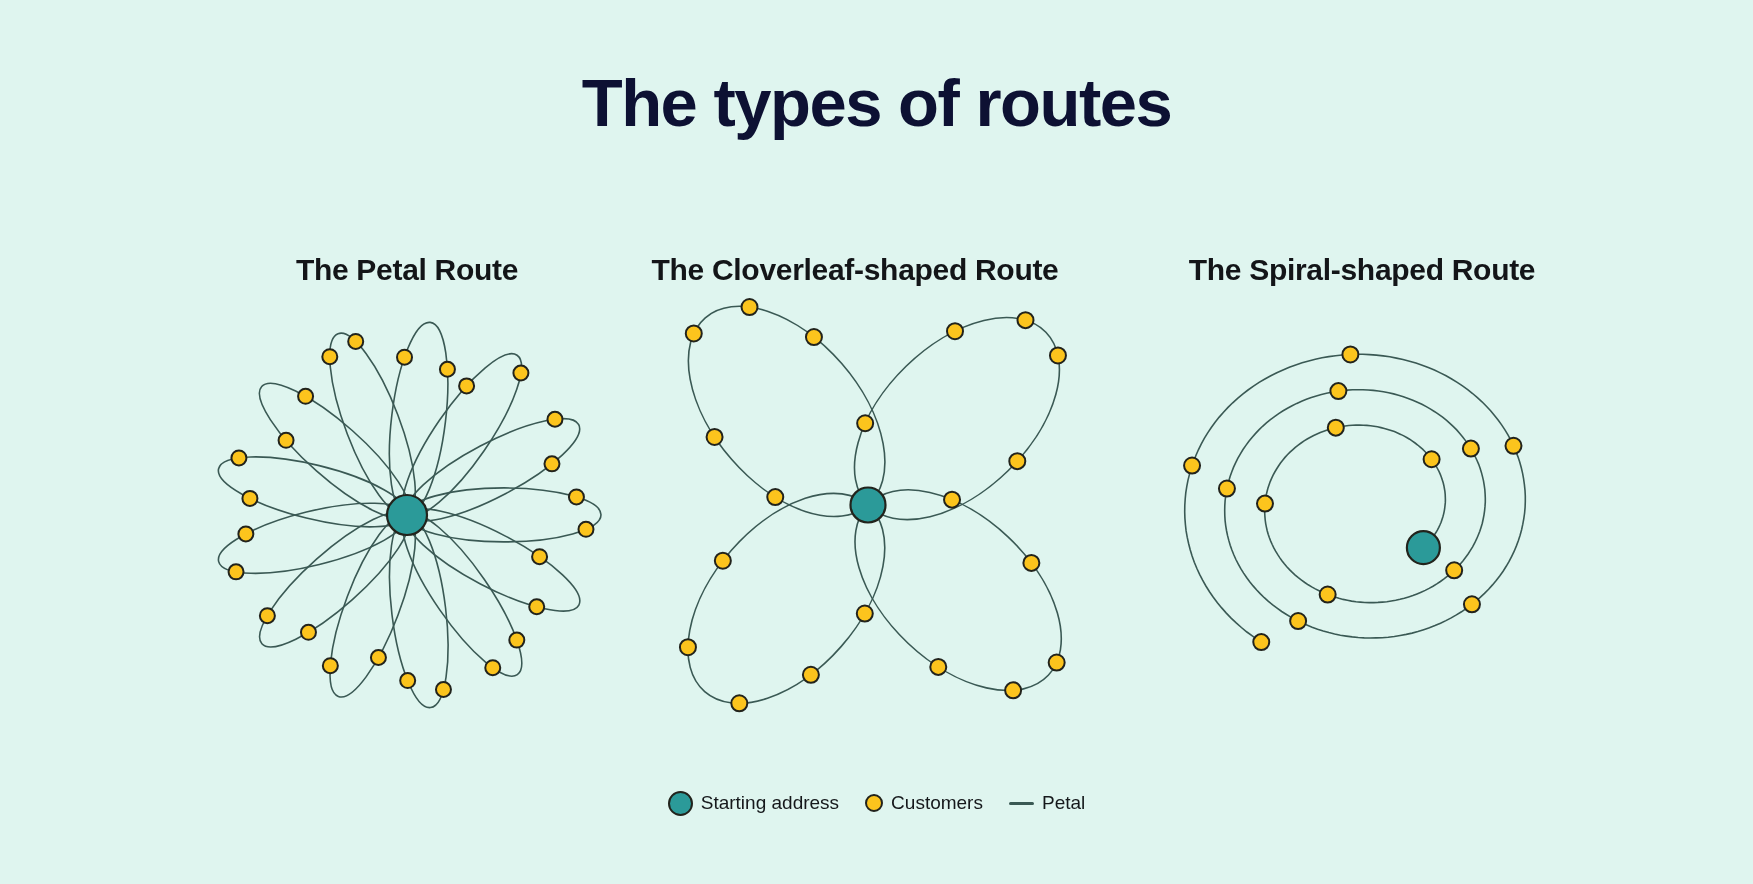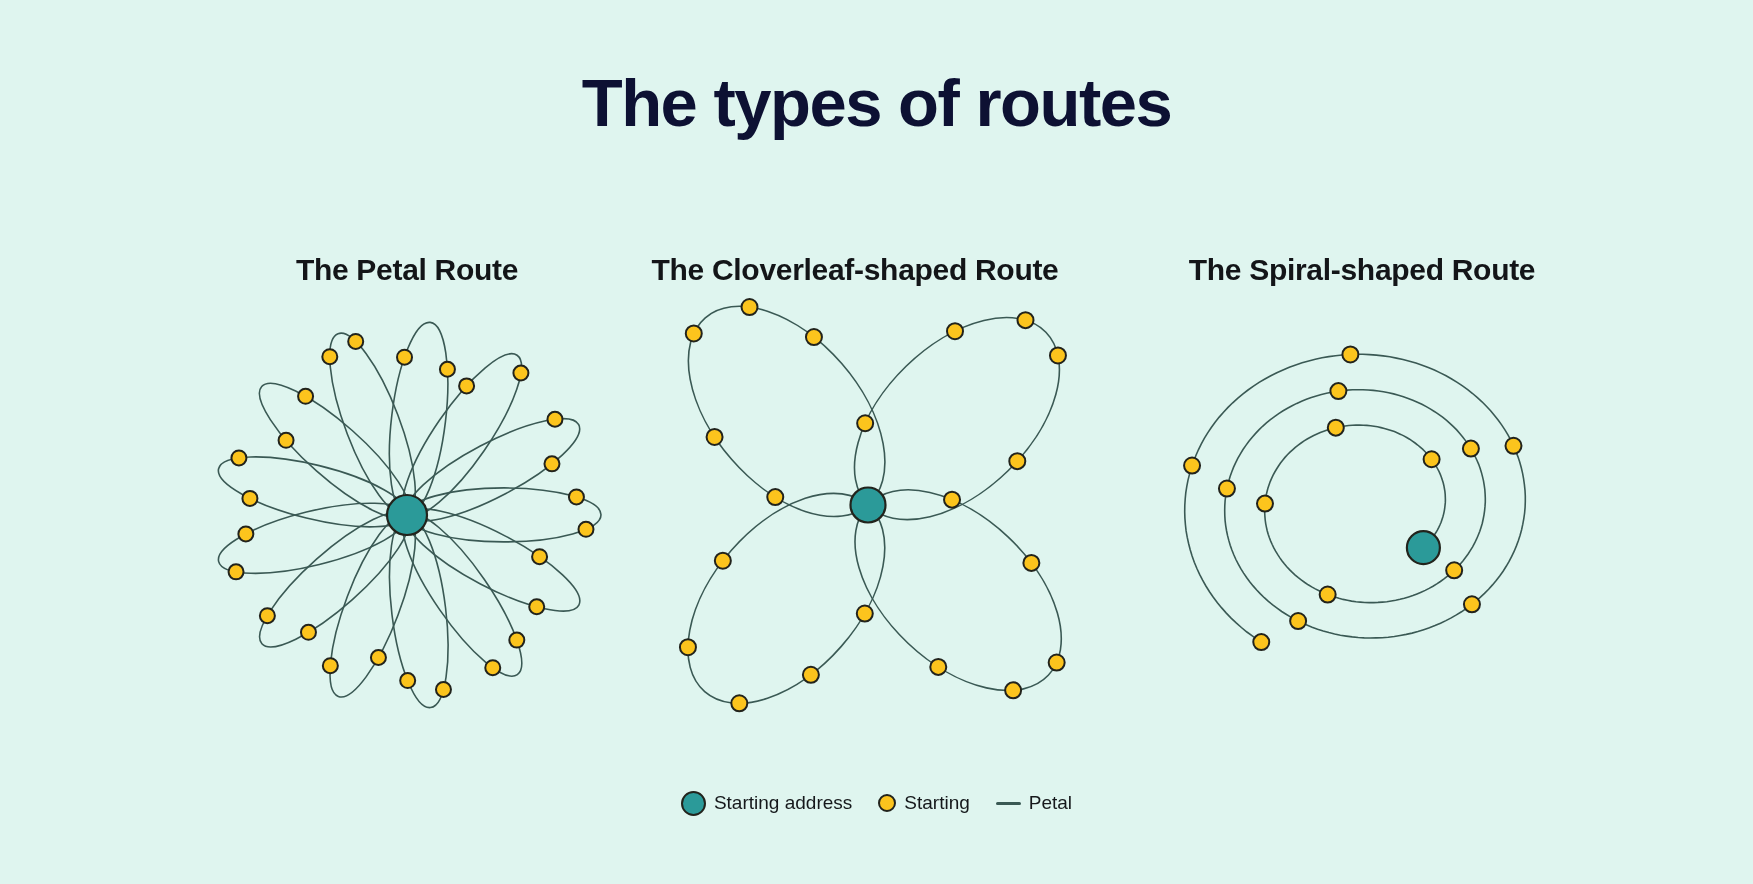--- a/index.html
+++ b/index.html
@@ -150,21 +150,21 @@
       <circle cx="156.26648727791112" cy="372.1052120515268" r="8" fill="#FCC41D" stroke="#22231C" stroke-width="2"></circle>
     </svg>
 
   <div class="legend">
     <div class="legend-item">
       <span class="swatch-start"></span>
       <span class="legend-label">Starting address</span>
     </div>
     <div class="legend-item">
       <span class="swatch-customer"></span>
-      <span class="legend-label">Starting</span>
+      <span class="legend-label">Customers</span>
     </div>
     <div class="legend-item">
       <span class="swatch-trip"></span>
       <span class="legend-label">Petal</span>
     </div>
   </div>
 
 </div>
 
 </body></html>

